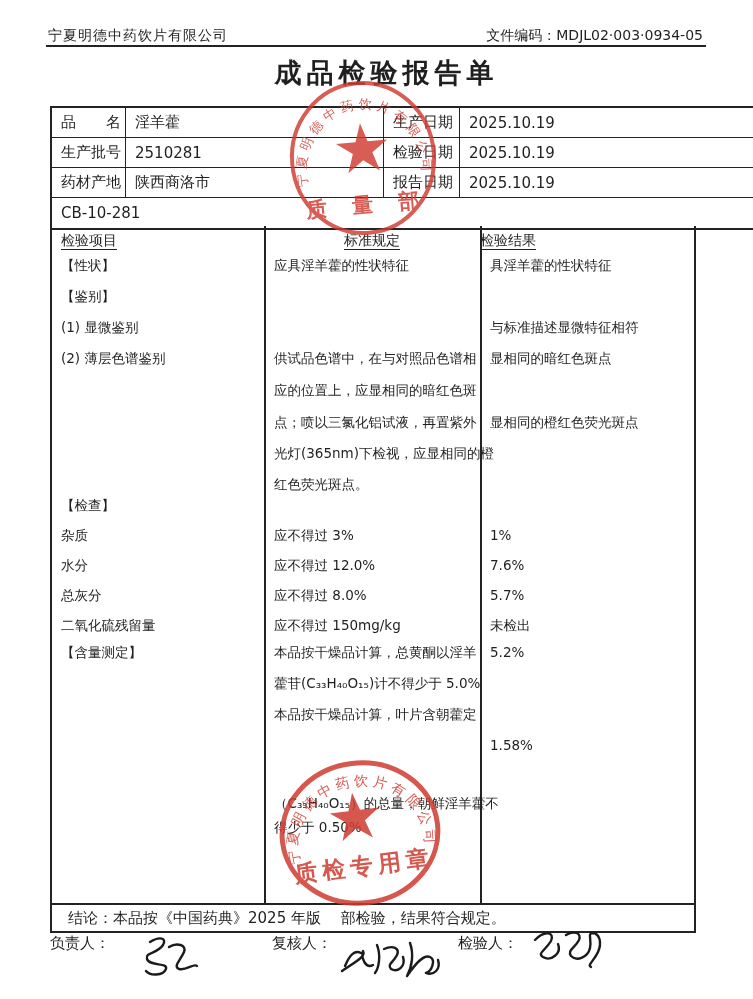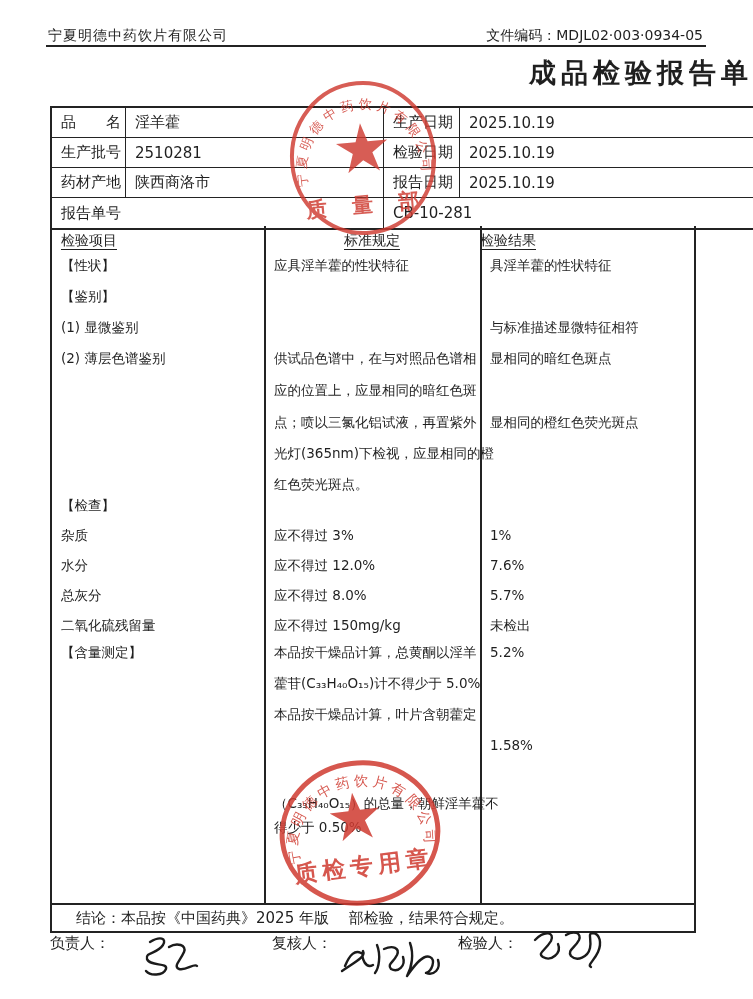--- a/index.html
+++ b/index.html
@@ -2,21 +2,21 @@
 <html><head>
 <meta charset="utf-8">
 <style>
   html,body{margin:0;padding:0;background:#fff;}
   .page{position:relative;width:753px;height:999px;background:#ffffff;overflow:hidden;
         font-family:"DejaVu Sans",sans-serif;color:#1f1f1f;}
   
   .hdr-company{position:absolute;left:48px;top:27px;font-size:14px;letter-spacing:1px;}
   .hdr-code{position:absolute;right:50px;top:27px;font-size:14px;}
   .hdr-rule{position:absolute;left:46px;top:45px;width:660px;height:2px;background:#232323;}
-  .title{position:absolute;left:0;right:0;top:55px;text-align:right;font-size:27px;
+  .title{position:absolute;left:0;right:0;top:55px;text-align:center;font-size:27px;
          font-weight:bold;letter-spacing:5px;margin-left:20px;}
   
   .info{position:absolute;left:50px;top:106px;width:734px;box-sizing:border-box;
         border:2px solid #232323;font-size:15px;}
   .irow{display:flex;height:30px;border-bottom:1.5px solid #232323;box-sizing:border-box;}
   .irow:last-child{border-bottom:none;}
   .icell{display:flex;align-items:center;padding-left:9px;box-sizing:border-box;
          border-right:1.5px solid #232323;white-space:nowrap;overflow:hidden;}
   .icell.last{border-right:none;}
   .w-label{width:74px;}
@@ -29,21 +29,21 @@
         border-left:2px solid #232323;border-right:2px solid #232323;font-size:13.5px;padding-left:7px;}
   .vline{position:absolute;top:0;bottom:0;width:1.5px;background:#232323;}
   .vline.v1{left:212px;} .vline.v2{left:428px;}
   .ln{position:absolute;line-height:20px;white-space:nowrap;}
   .c1{left:9px;} .c2{left:222px;} .c3{left:438px;}
   .colhdr{text-decoration:underline;text-underline-offset:4px;font-size:14px;}
   .h2c{left:212px;width:216px;text-align:center;}
   .h3c{left:428px;width:218px;}
   
   .conclusion{position:absolute;left:50px;top:903px;width:646px;height:30px;box-sizing:border-box;
-              border:2px solid #232323;display:flex;align-items:center;padding-left:24px;
+              border:2px solid #232323;display:flex;align-items:center;padding-left:16px;
               font-size:15px;background:transparent;}
   
   .signer{position:absolute;font-size:15px;top:934px;}
   .s1{left:50px;} .s2{left:272px;} .s3{left:458px;}
   
   .overlay{position:absolute;left:0;top:0;pointer-events:none;}
 </style>
 </head>
 <body>
 
@@ -67,21 +67,20 @@
       <div class="icell w-dlabel">检验日期</div>
       <div class="icell w-dvalue last">2025.10.19</div>
     </div>
     <div class="irow">
       <div class="icell w-label">药材产地</div>
       <div class="icell w-value">陕西商洛市</div>
       <div class="icell w-dlabel">报告日期</div>
       <div class="icell w-dvalue last">2025.10.19</div>
     </div>
     <div class="irow">
-      <div class="icell w-merged">报告单号</div>
       <div class="icell w-dvalue last">CB-10-281</div>
     </div>
   </div>
 
   <div class="cols">
     <div class="vline v1"></div>
     <div class="vline v2"></div>
 
     <div class="ln c1 colhdr" style="top:4px">检验项目</div>
     <div class="ln h2c colhdr" style="top:4px">标准规定</div>

